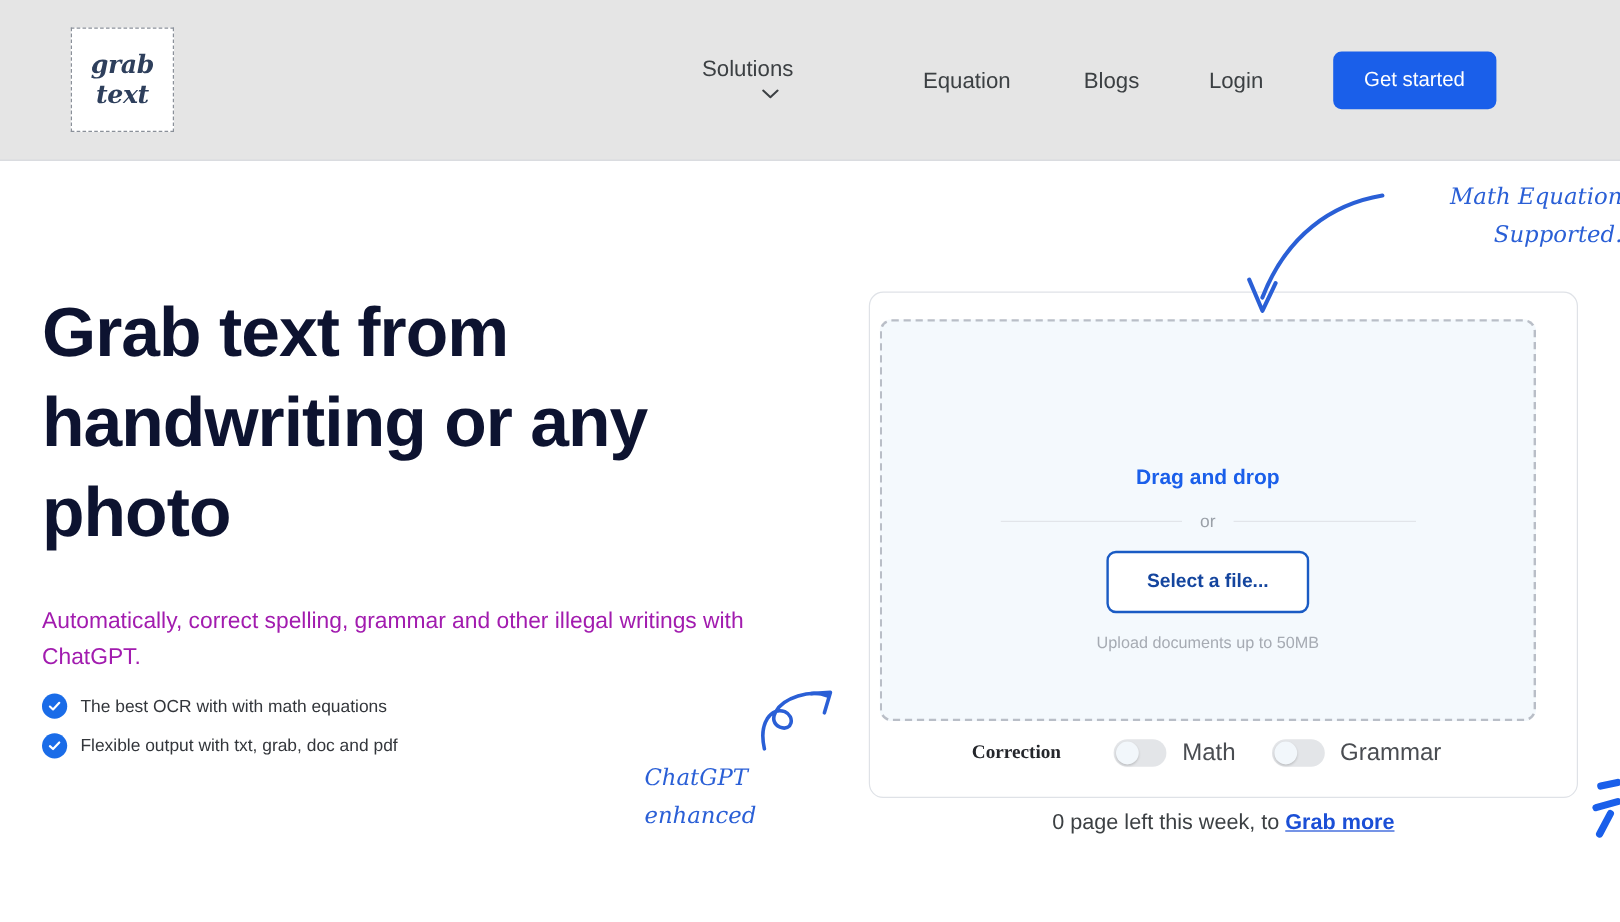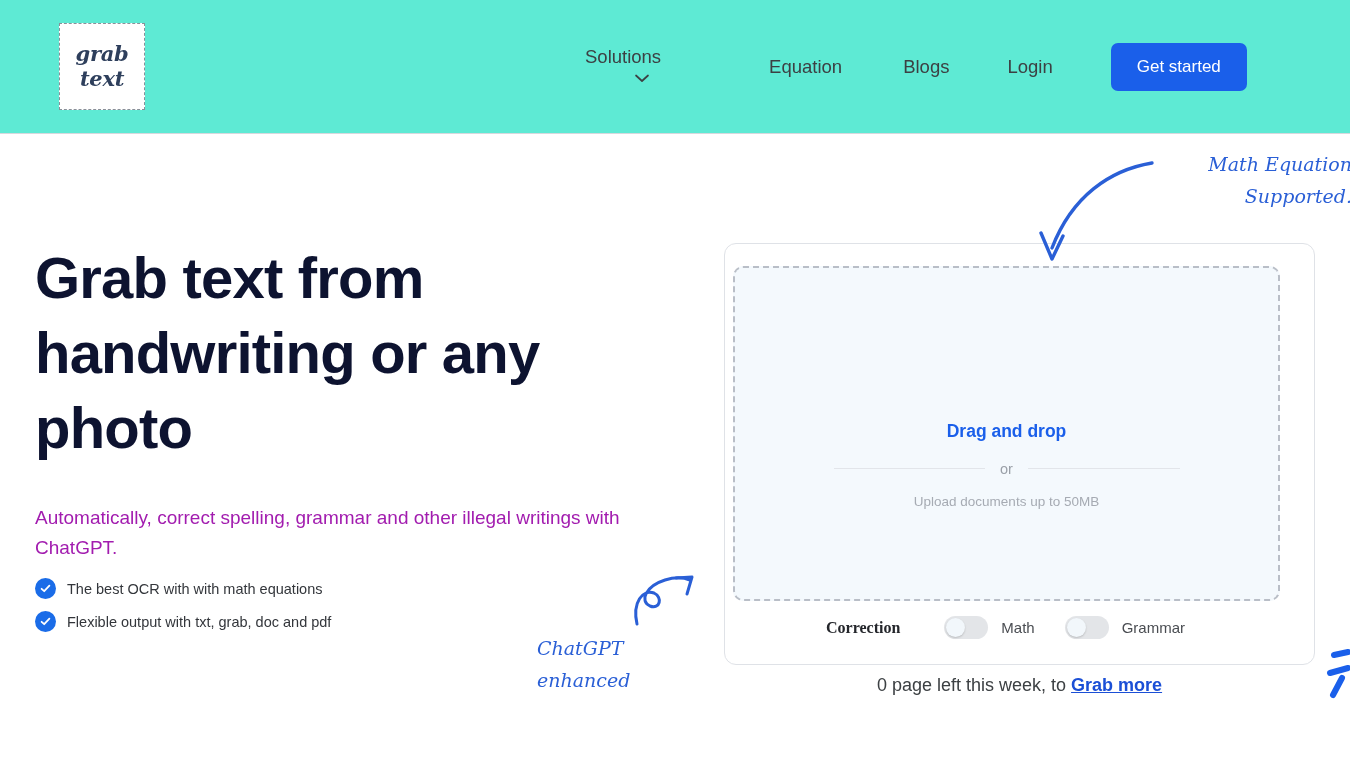--- a/index.html
+++ b/index.html
@@ -18,21 +18,21 @@
     height: 768px;
     background: #ffffff;
   }
 
   
   .header {
     position: absolute;
     top: 0; left: 0;
     width: 1350px;
     height: 134px;
-    background: #5eead4;
+    background: #e5e5e5;
     border-bottom: 1px solid #d6d9de;
   }
 
   .logo-box {
     position: absolute;
     left: 59px;
     top: 23px;
     width: 86px;
     height: 87px;
     border: 1px dashed #8a9099;
@@ -237,21 +237,21 @@
   .toggle .knob {
     position: absolute;
     left: 2px; top: 2px;
     width: 19px; height: 19px;
     border-radius: 50%;
     background: #f2f7fb;
     box-shadow: 0 1px 2px rgba(0,0,0,0.18);
   }
   .toggle-text {
     margin-left: 13px;
-    font-size: 15px;
+    font-size: 20px;
     color: #4a4d52;
     font-family: "Liberation Sans", sans-serif;
   }
 
   .pages-left {
     position: absolute;
     left: 724px;
     top: 675px;
     width: 591px;
     text-align: center;
@@ -356,20 +356,21 @@
 
   <div class="upload-card">
 
     <div class="dropzone">
       <div class="drag-title">Drag and drop</div>
       <div class="or-row">
         <span class="or-line"></span>
         <span class="or-text">or</span>
         <span class="or-line"></span>
       </div>
+      <button class="select-file-btn">Select a file...</button>
       <div class="upload-hint">Upload documents up to 50MB</div>
     </div>
 
     <div class="correction-row">
       <span class="correction-label">Correction</span>
 
       <span class="toggle-group">
         <span class="toggle">
           <span class="knob"></span>
         </span>

